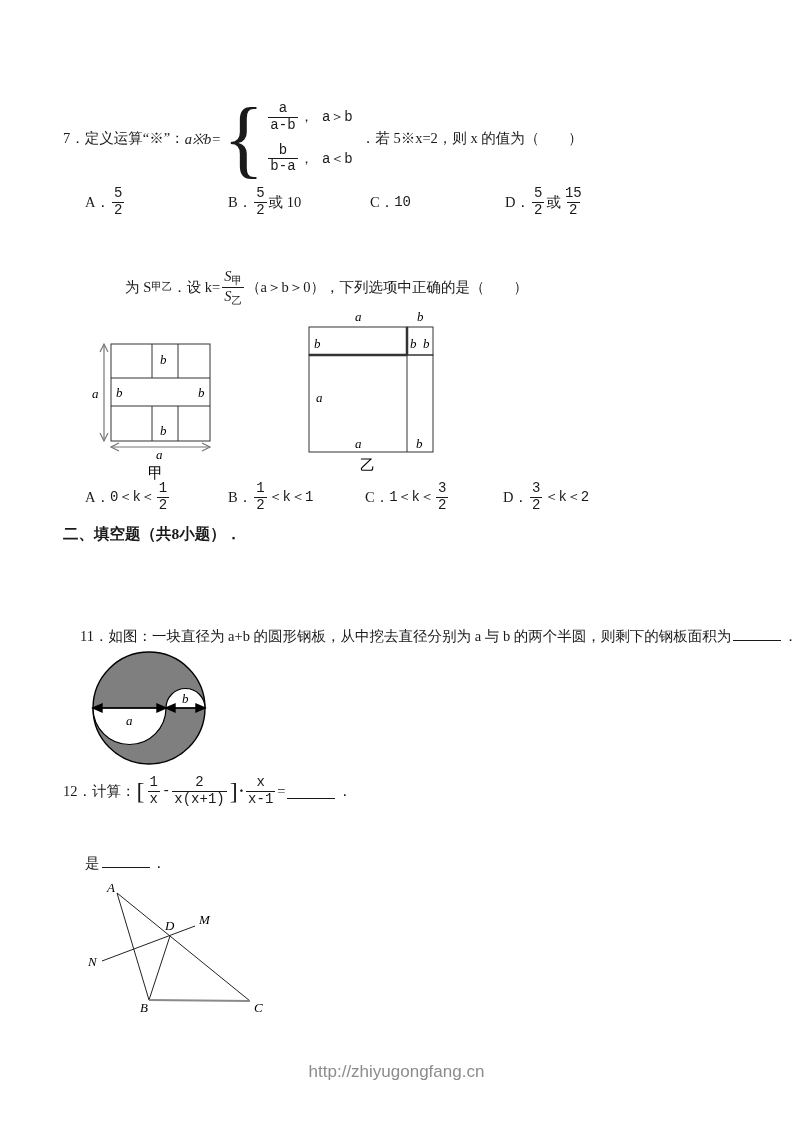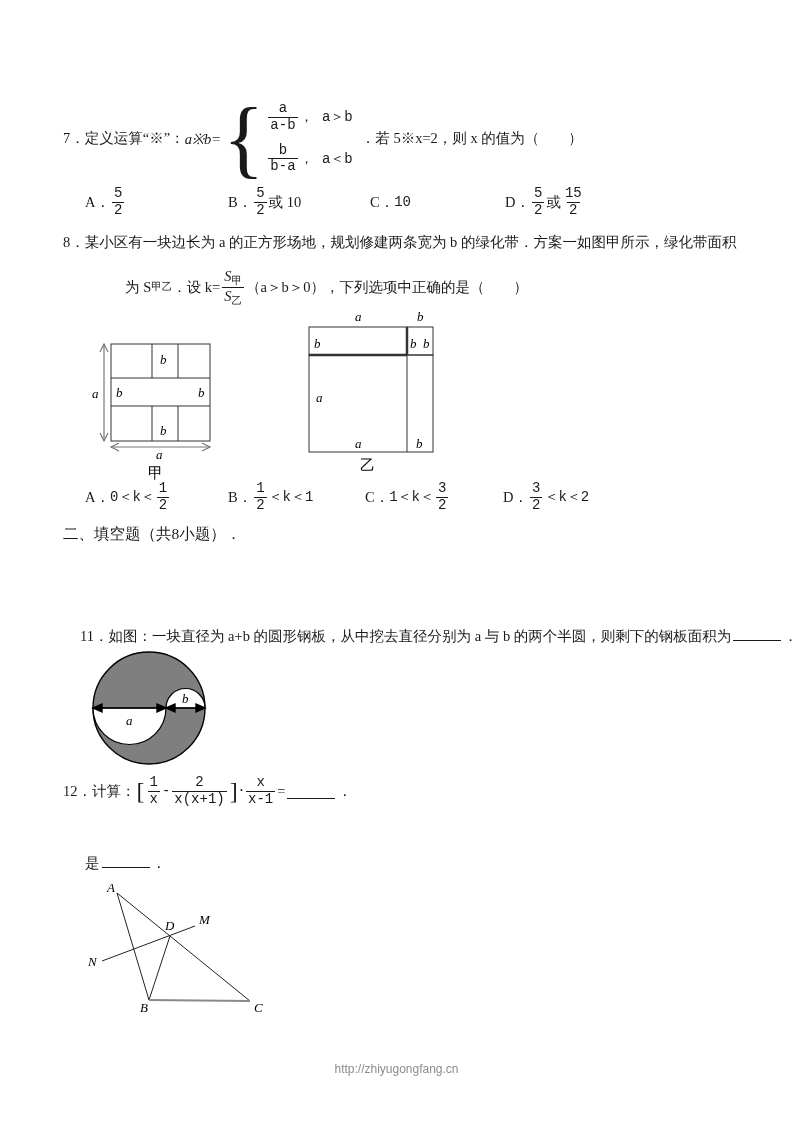--- a/index.html
+++ b/index.html
@@ -2,35 +2,35 @@
 <html><head>
 <meta charset="utf-8">
 <style>
   html,body{margin:0;padding:0;background:#fff;}
   .page{position:relative;width:793px;height:1122px;background:#ffffff;overflow:hidden;
         font-family:"Liberation Serif","DejaVu Serif",serif;font-size:14.5px;color:#1a1a1a;}
   .abs{position:absolute;}
   .row{display:flex;align-items:center;white-space:nowrap;}
   .mono{font-family:"Liberation Mono","DejaVu Sans Mono",monospace;font-size:14px;}
   .it{font-style:italic;}
-  .bold{font-weight:normal;text-align:right;}
+  .bold{font-weight:bold;text-align:right;}
   .frac{display:inline-flex;flex-direction:column;align-items:center;vertical-align:middle;
         text-align:center;line-height:1.12;margin:0 2px;}
   .frac .num{padding:0 2px;}
   .frac .den{border-top:1.3px solid #1a1a1a;padding:0 2px;}
   .blank{display:inline-block;width:48px;height:15px;border-bottom:1.3px solid #1a1a1a;
          vertical-align:baseline;margin:0 2px;}
   .brace{font-size:86px;line-height:80px;font-weight:400;margin:0 2px 0 2px;
          font-family:"Liberation Serif",serif;}
   .cases{display:inline-flex;flex-direction:column;gap:9px;margin-right:8px;}
   .case{display:flex;align-items:center;}
   .smallsub{font-size:10.5px;vertical-align:-3px;}
   .bracket{font-size:24px;line-height:1;margin:0 1px;}
   .footer{width:100%;text-align:center;color:#8c8c8c;
-          font-family:"Liberation Sans","DejaVu Sans",sans-serif;font-size:12px;}
+          font-family:"Liberation Sans","DejaVu Sans",sans-serif;font-size:17px;}
   svg text{font-family:"Liberation Serif","DejaVu Serif",serif;}
   .figlab{font-style:italic;font-size:13px;}
 </style>
 </head>
 <body>
 
 <div class="page">
 
   <div class="abs row" style="left:63px;top:92px;height:92px;">
     <span>7．</span>
@@ -81,23 +81,20 @@
       <span class="num">5</span>
       <span class="den">2</span>
     </span>
     <span>或</span>
     <span class="frac mono">
       <span class="num">15</span>
       <span class="den">2</span>
     </span>
   </div>
 
-  <div class="abs" style="left:63px;top:233px;white-space:nowrap;">
-    <span>8．</span><span>某小区有一块边长为 a 的正方形场地，规划修建两条宽为 b 的绿化带．方案一如图甲所示，绿化带面积</span>
-  </div>
   <div class="abs row" style="left:85px;top:263px;height:48px;margin-left:40px;">
     <span>为 S</span>
       <span class="smallsub">甲</span>
       <span class="smallsub">乙</span>
       <span>．设 k=</span>
     <span class="frac">
       <span class="num"><span class="it">S</span><span class="smallsub">甲</span></span>
       <span class="den"><span class="it">S</span><span class="smallsub">乙</span></span>
     </span>
     <span>（a＞b＞0），下列选项中正确的是（　　）</span>

